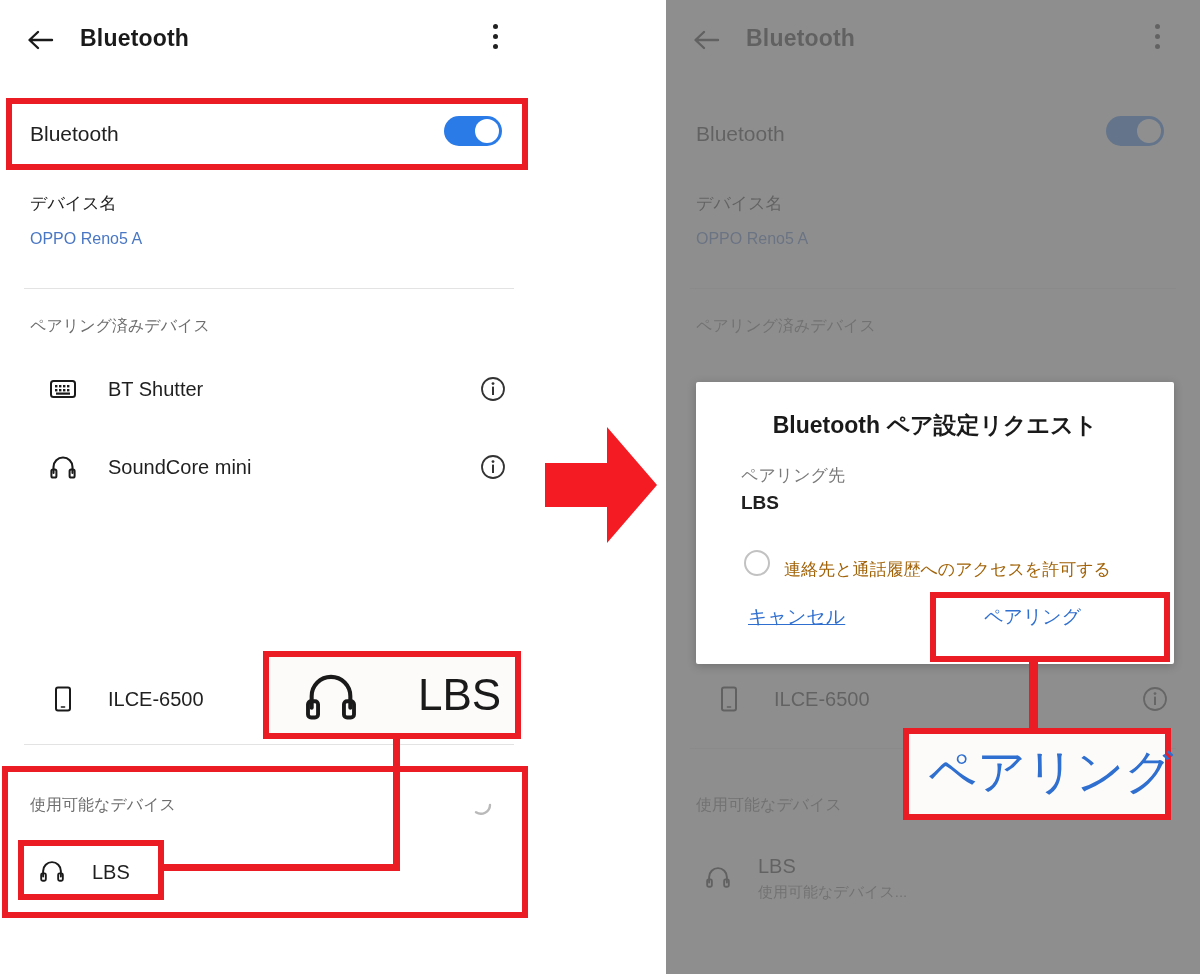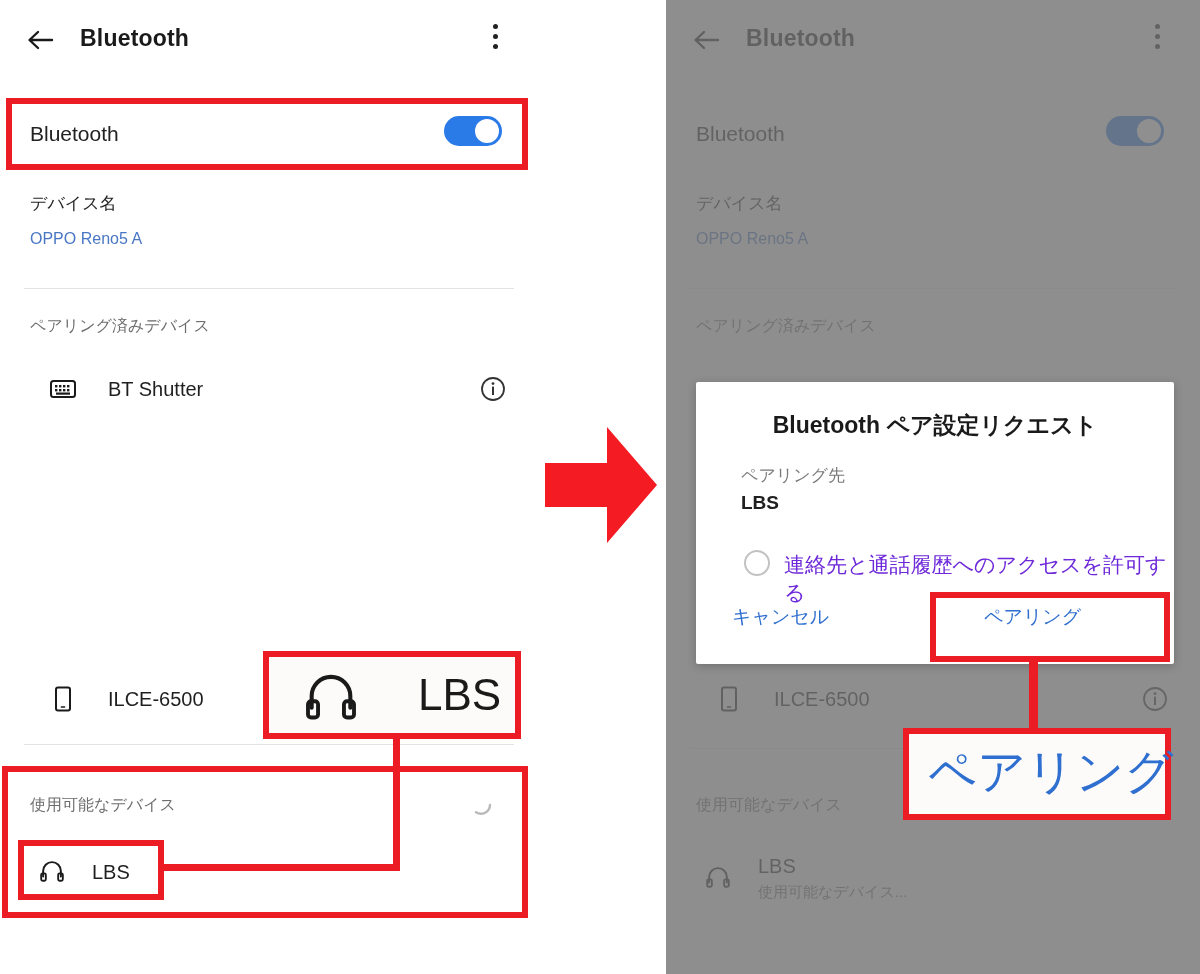--- a/index.html
+++ b/index.html
@@ -229,31 +229,31 @@
   #dialog .dlg-check {
     position: absolute;
     left: 48px; top: 168px;
     width: 26px; height: 26px;
     border: 2px solid #c2c2c2;
     border-radius: 50%;
     box-sizing: border-box;
   }
   #dialog .dlg-check-label {
     position: absolute;
-    left: 88px; top: 169px;
-    font-size: 21px;
-    color: #6d28d9;
+    left: 88px; top: 176px;
+    font-size: 17px;
+    color: #a16207;
   }
   #dialog .dlg-btn {
     position: absolute;
     top: 222px;
     font-size: 19px;
     color: #2f6fd0;
   }
-  #dialog .dlg-btn.cancel { left: 36px; }
+  #dialog .dlg-btn.cancel { left: 52px; text-decoration: underline; }
   #dialog .dlg-btn.confirm { left: 288px; }
 </style>
 </head>
 <body>
 
 <div id="stage">
 
   <div class="panel" id="panel-left">
 
     <div class="appbar">
@@ -304,20 +304,37 @@
       <div class="nm">BT Shutter</div>
       <div class="info">
         <svg width="26" height="26" viewBox="0 0 26 26">
             <circle cx="13" cy="13" r="11" fill="none" stroke="#333" stroke-width="1.8"></circle>
             <circle cx="13" cy="7.6" r="1.4" fill="#333"></circle>
             <rect x="12" y="10.6" width="2" height="8.4" fill="#333"></rect>
           </svg>
       </div>
     </div>
 
+    <div class="dev-row" style="top:438px">
+      <div class="ic">
+        <svg width="30" height="30" viewBox="0 0 30 30">
+          <path d="M5.5 21 V15 a9.5 9.5 0 0 1 19 0 V21" fill="none" stroke="#1a1a1a" stroke-width="2.1" stroke-linecap="round"></path>
+          <rect x="3.4" y="17.5" width="5" height="8" rx="1.6" fill="none" stroke="#1a1a1a" stroke-width="2"></rect>
+          <rect x="21.6" y="17.5" width="5" height="8" rx="1.6" fill="none" stroke="#1a1a1a" stroke-width="2"></rect>
+        </svg>
+      </div>
+      <div class="nm">SoundCore mini</div>
+      <div class="info">
+        <svg width="26" height="26" viewBox="0 0 26 26">
+            <circle cx="13" cy="13" r="11" fill="none" stroke="#333" stroke-width="1.8"></circle>
+            <circle cx="13" cy="7.6" r="1.4" fill="#333"></circle>
+            <rect x="12" y="10.6" width="2" height="8.4" fill="#333"></rect>
+          </svg>
+      </div>
+    </div>
 
 
 
     <div class="dev-row" style="top:670px">
       <div class="ic">
         <svg width="30" height="30" viewBox="0 0 30 30">
           <rect x="8" y="3.5" width="14" height="23" rx="2" fill="none" stroke="#1a1a1a" stroke-width="2"></rect>
           <rect x="12.6" y="22.2" width="4.8" height="1.6" rx=".8" fill="#1a1a1a"></rect>
         </svg>
       </div>

